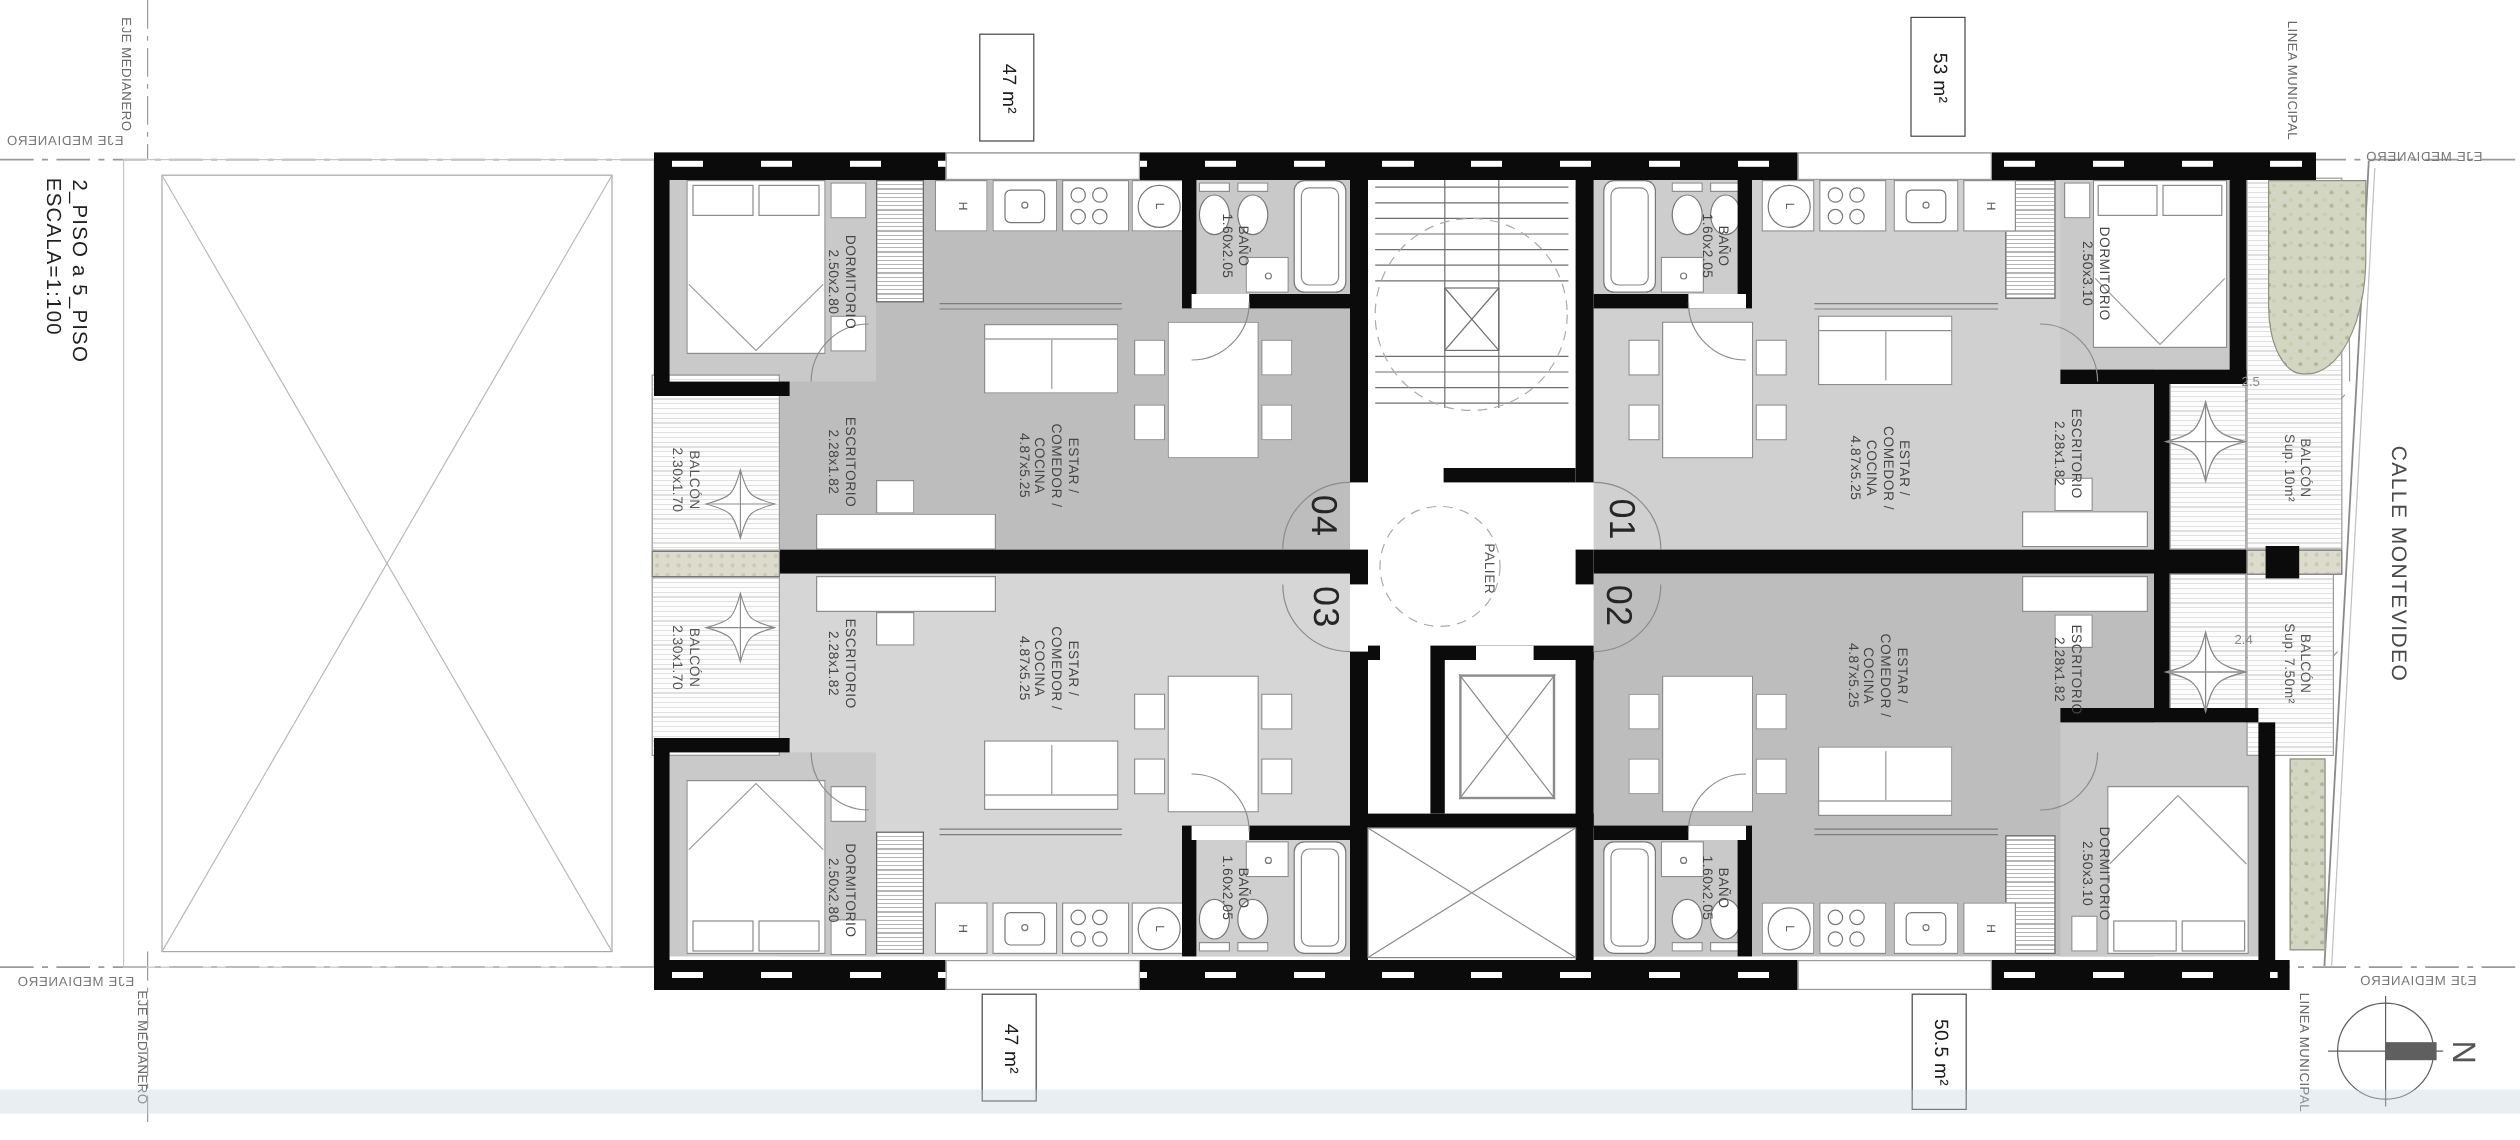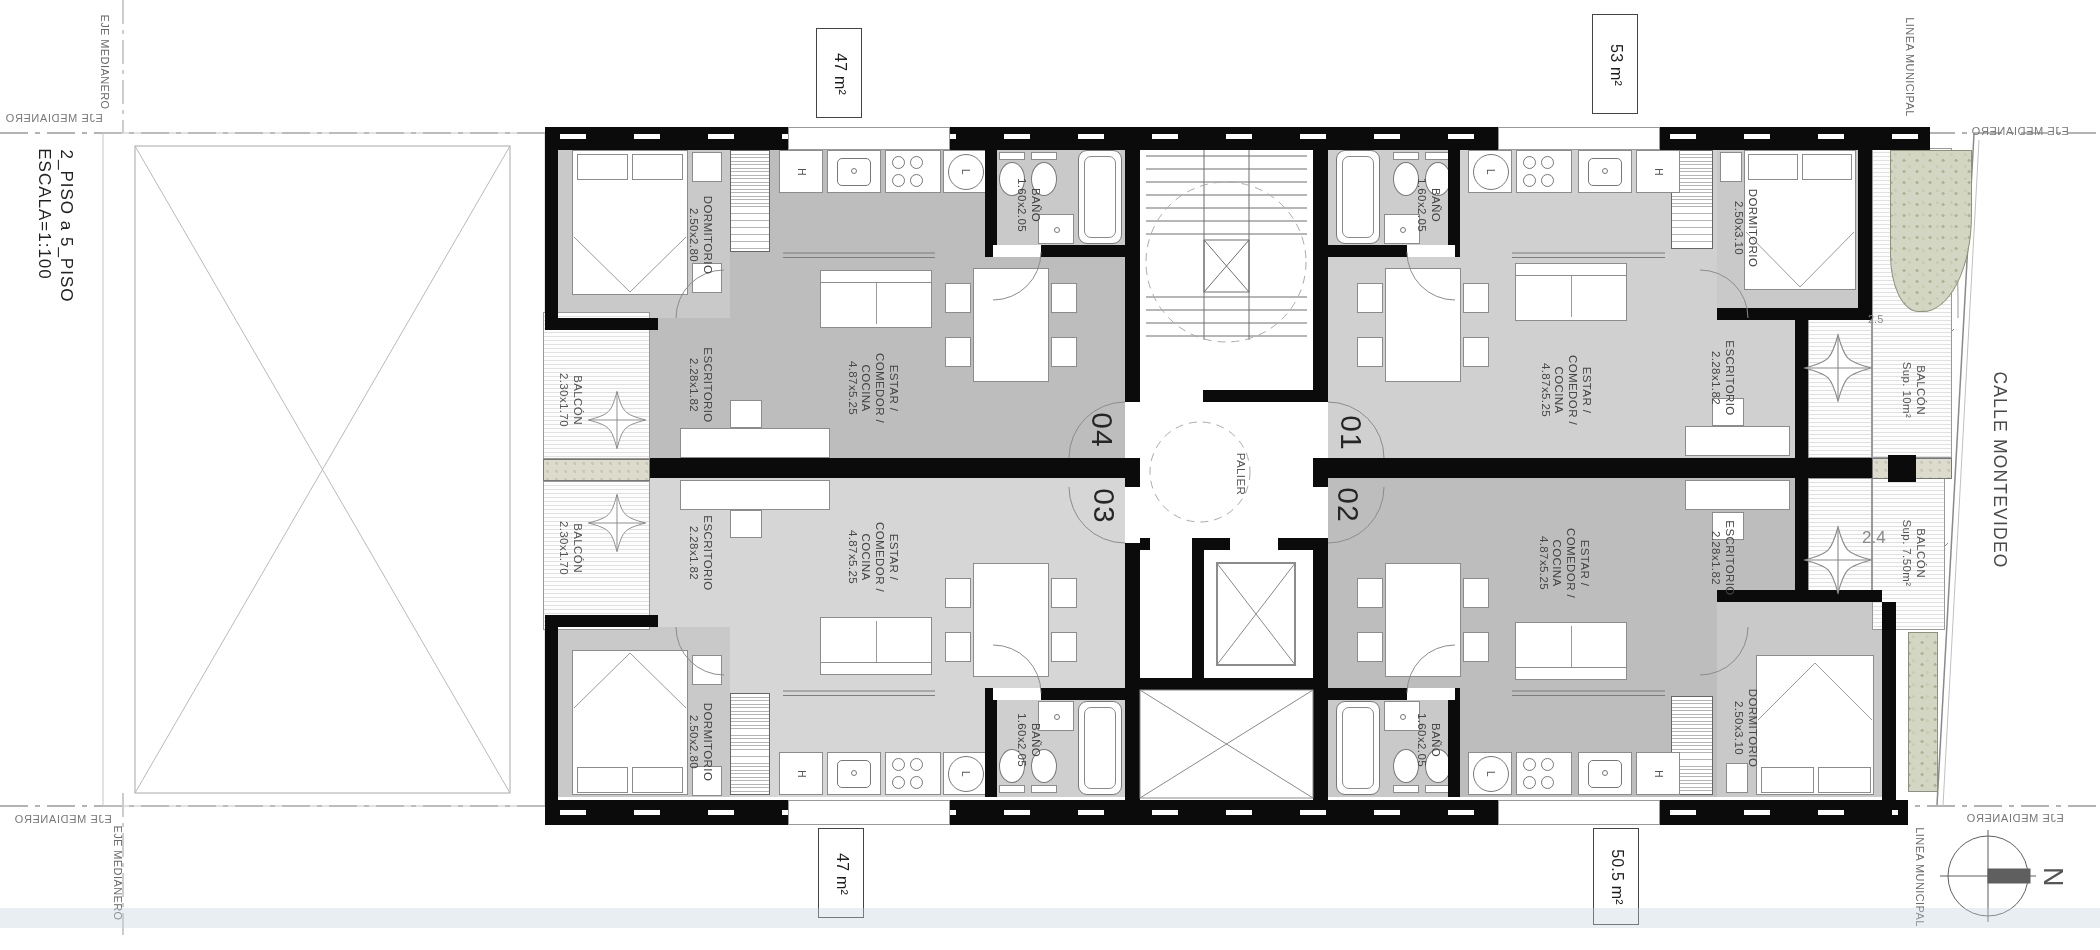--- a/index.html
+++ b/index.html
@@ -565,16 +565,16 @@
       <span>Sup. 7.50m²</span>
     </div>
 <div class="rl" style="left:1490px;top:774px;font-size:10px;color:#555">
       <span>L</span>
     </div>
 <div class="rl" style="left:1658px;top:774px;font-size:10px;color:#555">
       <span>H</span>
     </div>
 
 <div class="f" style="left:1868px;top:313px;font-size:11px;color:#8a8a8a"><span>2.5</span></div>
-<div class="f" style="left:1862px;top:528px;font-size:17px;color:#8a8a8a"><span>2.4</span></div>
+<div class="f" style="left:1862px;top:528px;font-size:11px;color:#8a8a8a"><span>2.4</span></div>
 
 <div class="f" style="left:0;top:908px;width:2100px;height:20px;background:rgba(198,210,224,.38)"></div>
 </div>
 
 </body></html>

